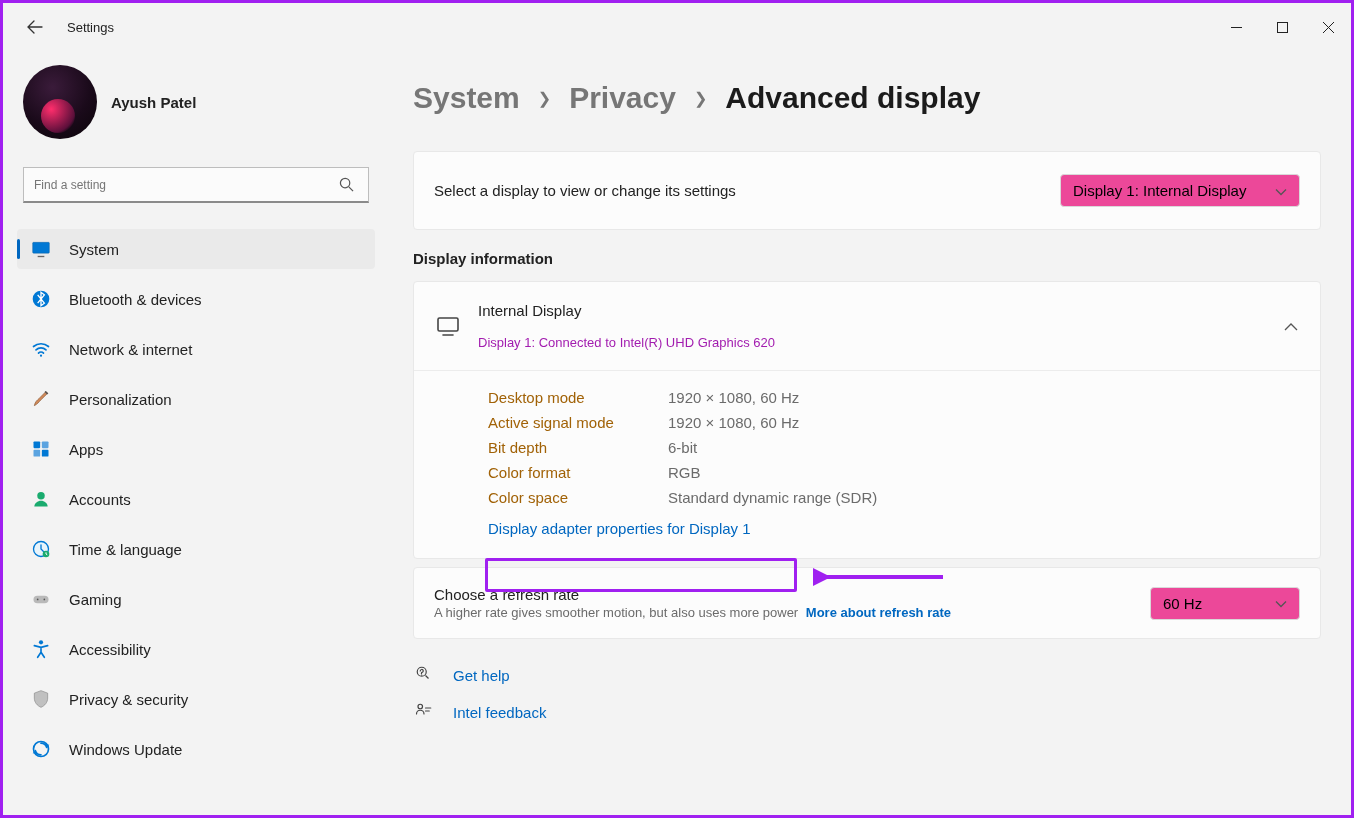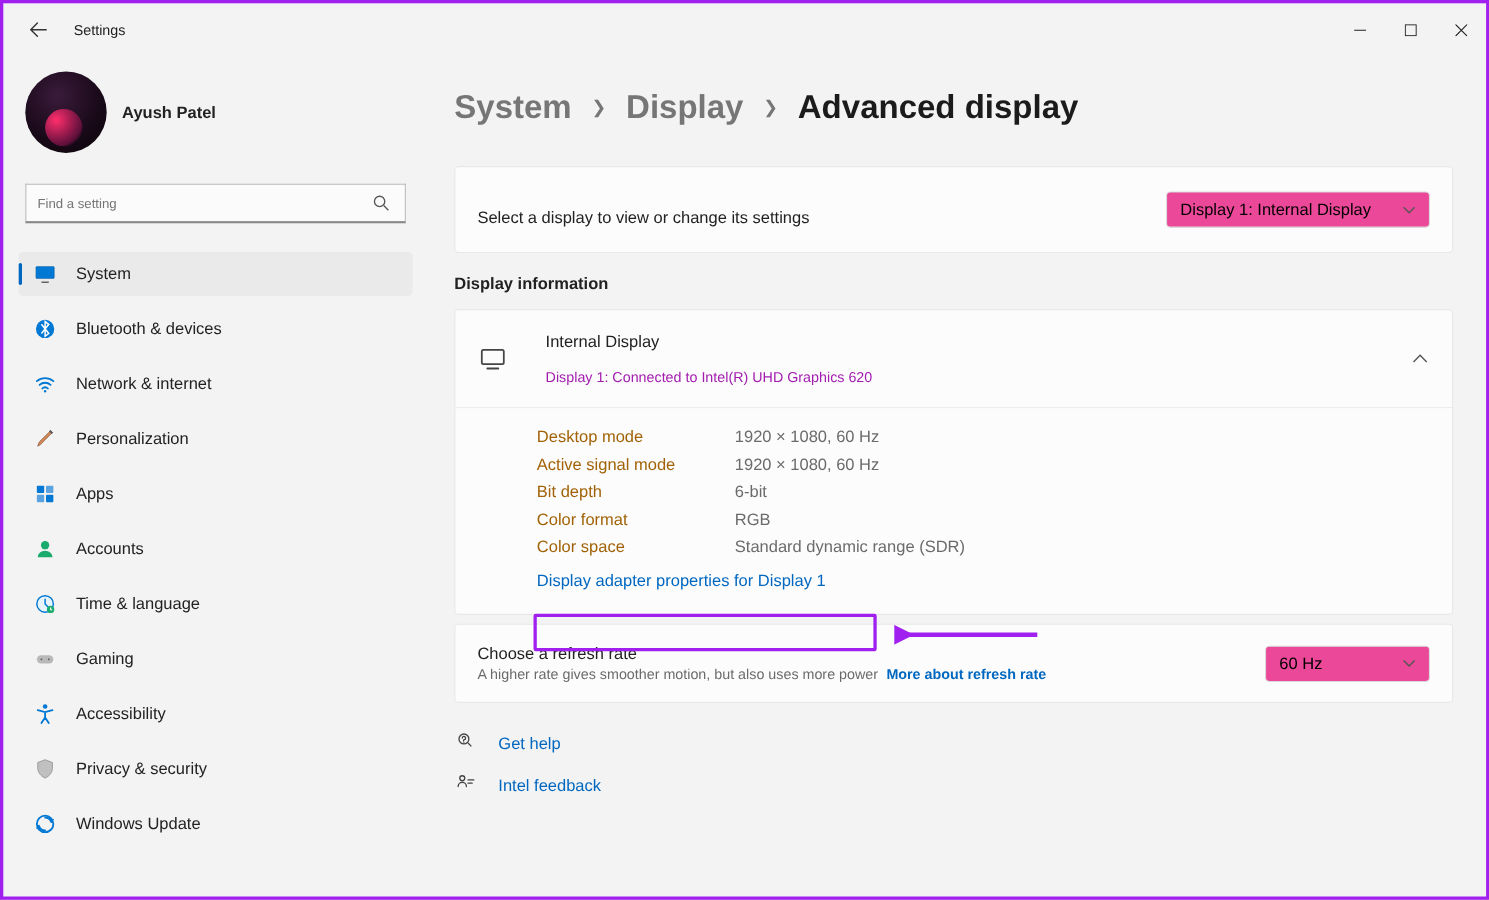--- a/index.html
+++ b/index.html
@@ -29,28 +29,28 @@
 .nav li.active::before { content:""; position:absolute; left:0; top:10px; bottom:10px; width:3px; background:#0067c0; border-radius:2px;}
 .nav .nav-icon { width: 20px; height: 20px; display:flex; align-items:center; justify-content:center; }
 
 .content { flex: 1; padding: 30px 30px 0 20px; overflow-y:auto;}
 .breadcrumb { display:flex; align-items:center; gap: 18px; margin-bottom: 36px; }
 .breadcrumb .bc-item { font-size: 30px; font-weight: 600; color:#767676; }
 .breadcrumb .bc-current { color:#1b1b1b; }
 .bc-chev { color:#767676; font-size: 16px;}
 
 .card { background:#fcfcfc; border:1px solid #e8e8e8; border-radius:4px; margin-bottom: 8px; }
-.card-pad { padding: 22px 20px; display:flex; align-items:flex-end; }
+.card-pad { padding: 22px 20px; display:flex; align-items:center; }
 .select-label { font-size: 15px; color:#222; flex:1;}
 .dropdown { border:1px solid #d9d9d9; border-radius:4px; background:#ec4899; padding: 7px 34px 7px 12px; font-size:15px; position:relative; min-width: 240px; }
 .dropdown .dd-chev { position:absolute; right:12px; top:50%; transform:translateY(-50%); color:#555;}
 
 .section-title { font-size: 15px; font-weight:600; color:#222; margin: 20px 0 14px 0;}
 
-.info-header { display:flex; align-items:center; padding: 20px 22px; gap:36px;}
+.info-header { display:flex; align-items:center; padding: 20px 22px; gap:18px;}
 .monitor-icon { width:24px; height:24px; }
 .info-head-txt .t1 { font-size:15px; color:#222; }
 .info-head-txt .t2 { font-size:13px; color:#a21caf; margin-top:16px;}
 .expand-chev { margin-left:auto; color:#555;}
 
 .info-body { border-top:1px solid #ececec; padding: 14px 22px 20px 74px; }
 .info-row { display:flex; padding: 4px 0; font-size:15px;}
 .info-row .k { width: 180px; color:#a16207;}
 .info-row .v { color:#6b6b6b;}
 .adapter-link { display:inline-block; font-size:15px; color:#0067c0; margin-top:10px; }
@@ -215,21 +215,21 @@
           </span>
           <span>Windows Update</span>
         </li>
       </ul>
   </div>
 
   <div class="content">
     <div class="breadcrumb">
       <span class="bc-item">System</span>
       <span class="bc-chev">❯</span>
-      <span class="bc-item">Display</span>
+      <span class="bc-item">Privacy</span>
       <span class="bc-chev">❯</span>
       <span class="bc-item bc-current">Advanced display</span>
     </div>
 
     <div class="card">
       <div class="card-pad">
         <div class="select-label">Select a display to view or change its settings</div>
         <div class="dropdown">
           <span>Display 1: Internal Display</span>
           <span class="dd-chev"><svg width="12" height="8">

